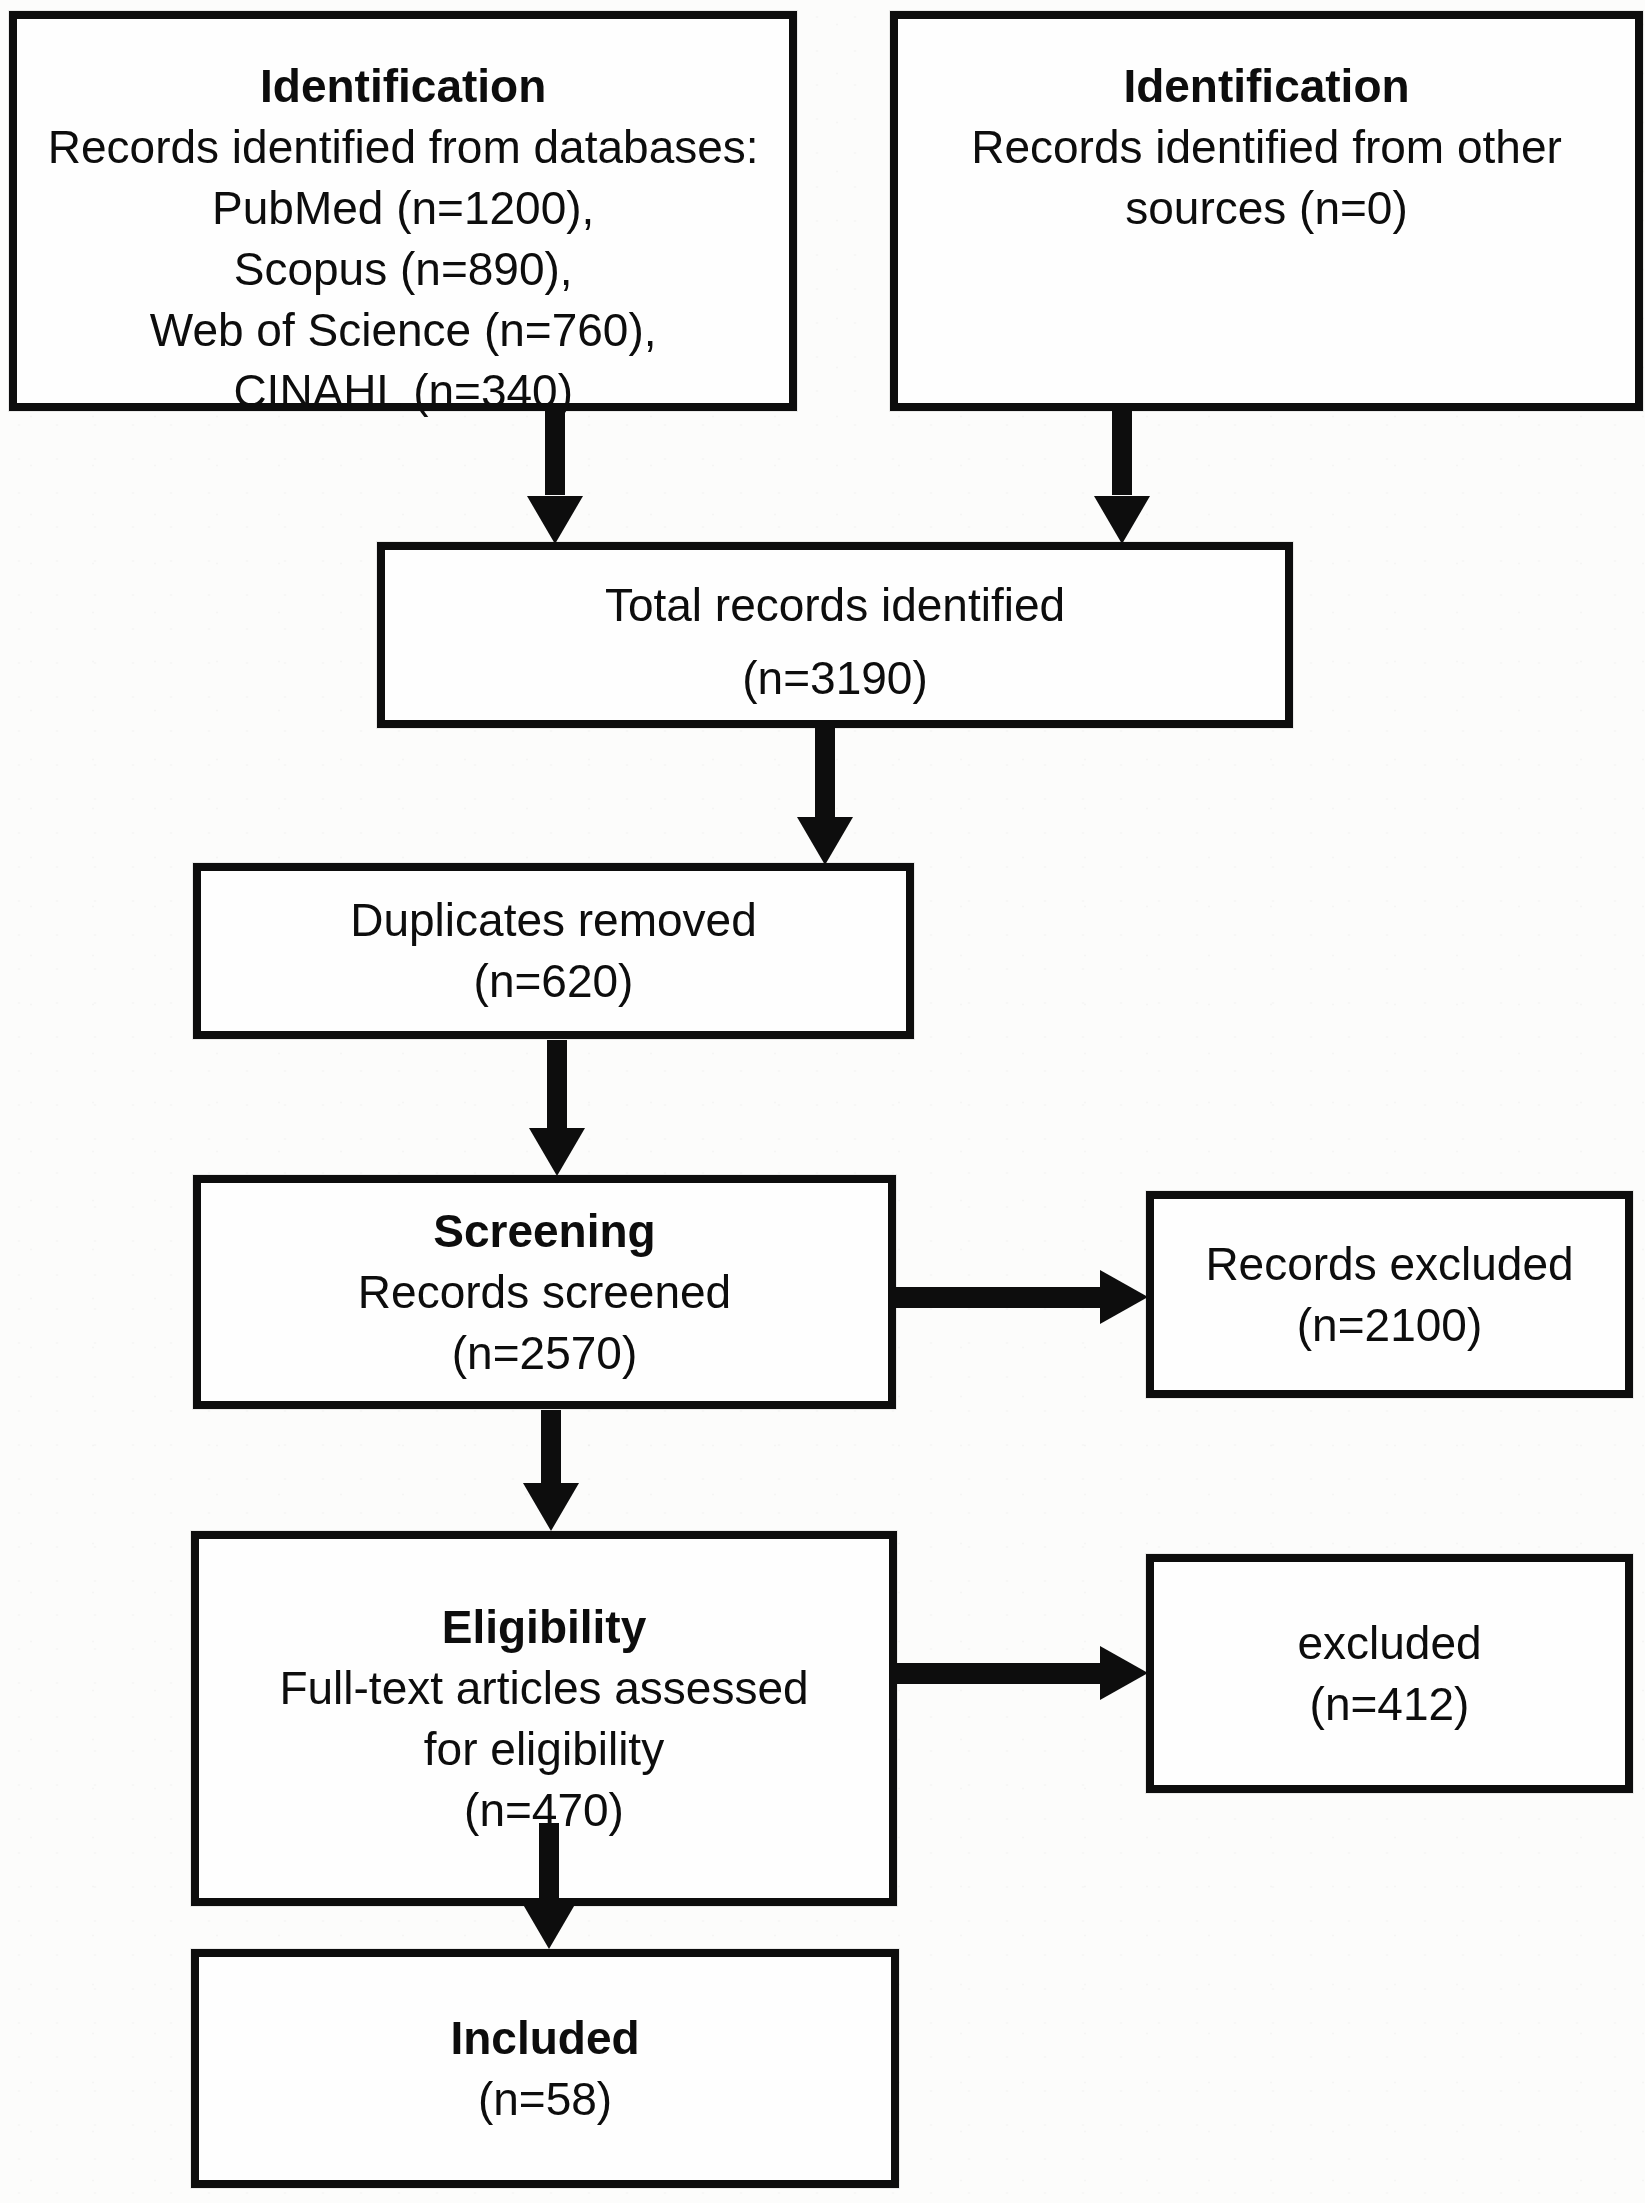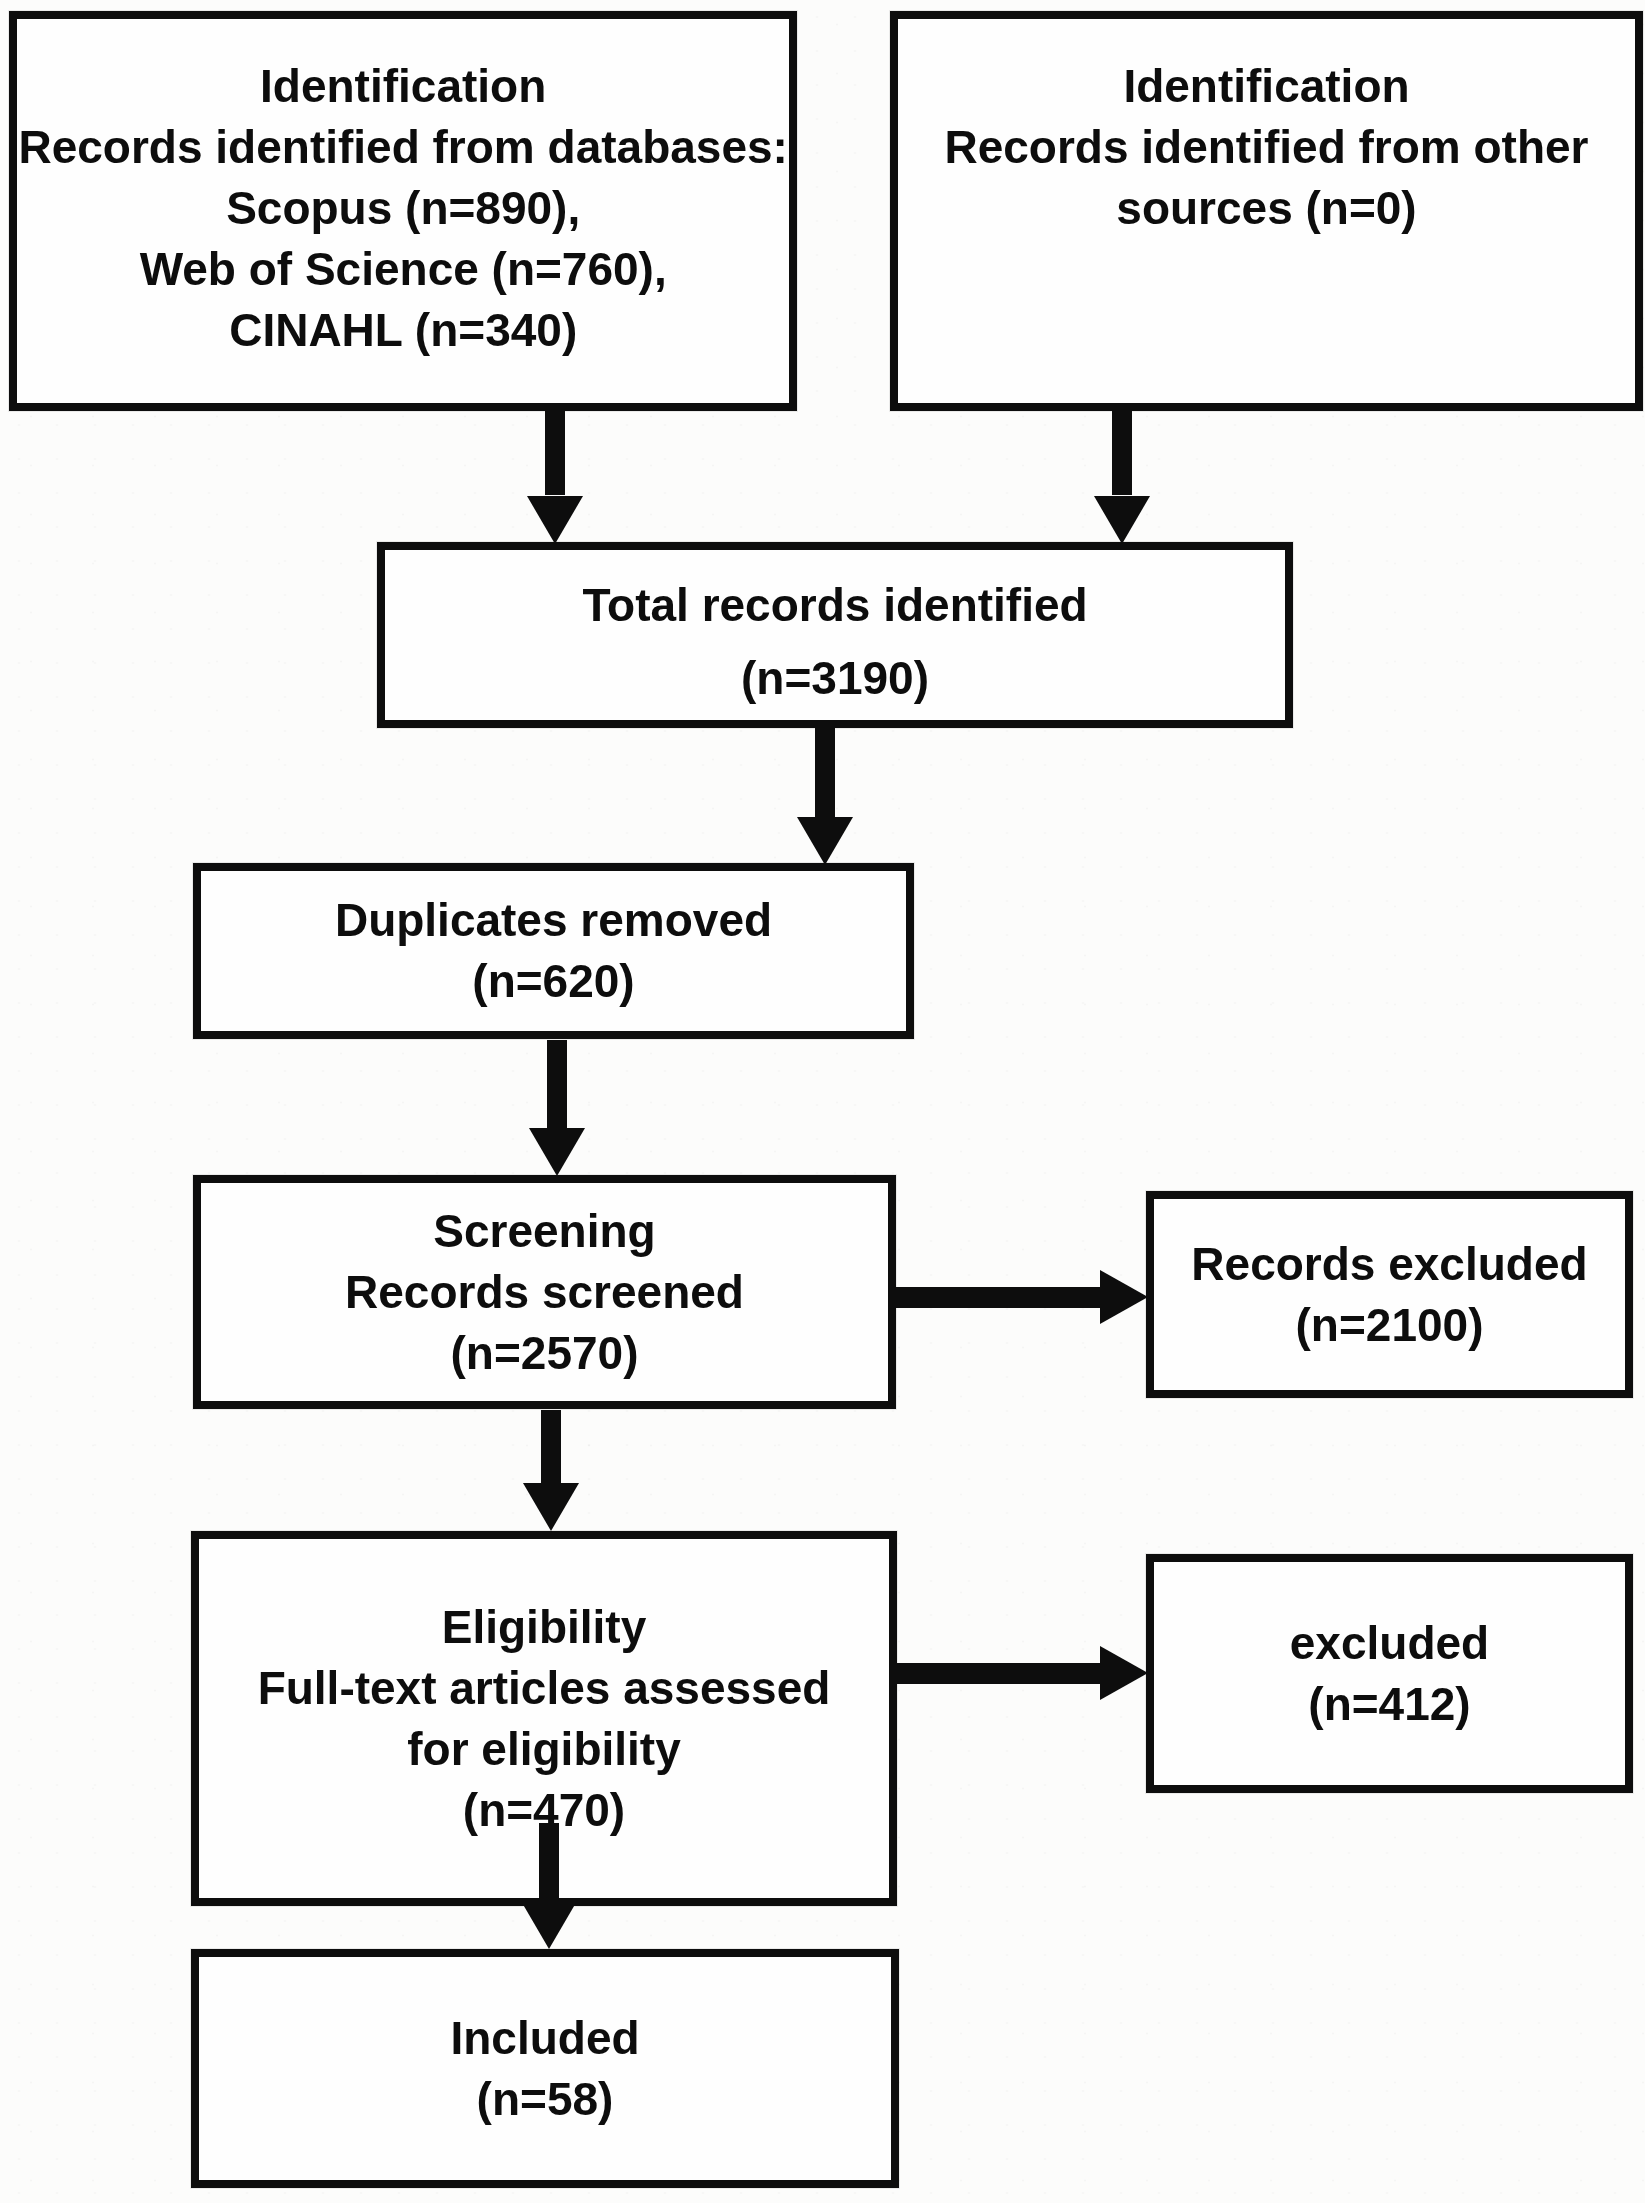--- a/index.html
+++ b/index.html
@@ -21,38 +21,39 @@
     border:8.3px solid var(--ink);
     background:#fefefe;
     display:flex; flex-direction:column; align-items:center;
     text-align:center;
     font-size:46px; line-height:61px;
     box-shadow:0 0 0 0.9px rgba(0,0,0,0.08);
   }
   .box.center { justify-content:center; }
   .box.top    { justify-content:flex-start; padding-top:37px; }
   .title { font-weight:700; }
-  .line  { font-weight:700; }
+  .line  { font-weight:400; }
   .v-shaft { position:absolute; width:20px; background:var(--ink); }
   .h-shaft { position:absolute; height:21px; background:var(--ink); }
   .v-head  { position:absolute; width:0; height:0;
              border-left:28.5px solid transparent; border-right:28.5px solid transparent;
              border-top:48px solid var(--ink); }
   .h-head  { position:absolute; width:0; height:0;
              border-top:27.5px solid transparent; border-bottom:27.5px solid transparent;
              border-left:48px solid var(--ink); }
 </style>
 </head>
 <body>
 
 <div id="canvas">
 
   <div class="box top" style="left:9.2px; top:11px; width:788px; height:400px;">
     <div class="title">Identification</div>
     <div class="line">Records identified from databases:</div>
+    <div class="line">PubMed (n=1200),</div>
     <div class="line">Scopus (n=890),</div>
     <div class="line">Web of Science (n=760),</div>
     <div class="line">CINAHL (n=340)</div>
   </div>
 
   <div class="box top" style="left:890px; top:11px; width:753px; height:400px;">
     <div class="title">Identification</div>
     <div class="line">Records identified from other</div>
     <div class="line">sources (n=0)</div>
   </div>

